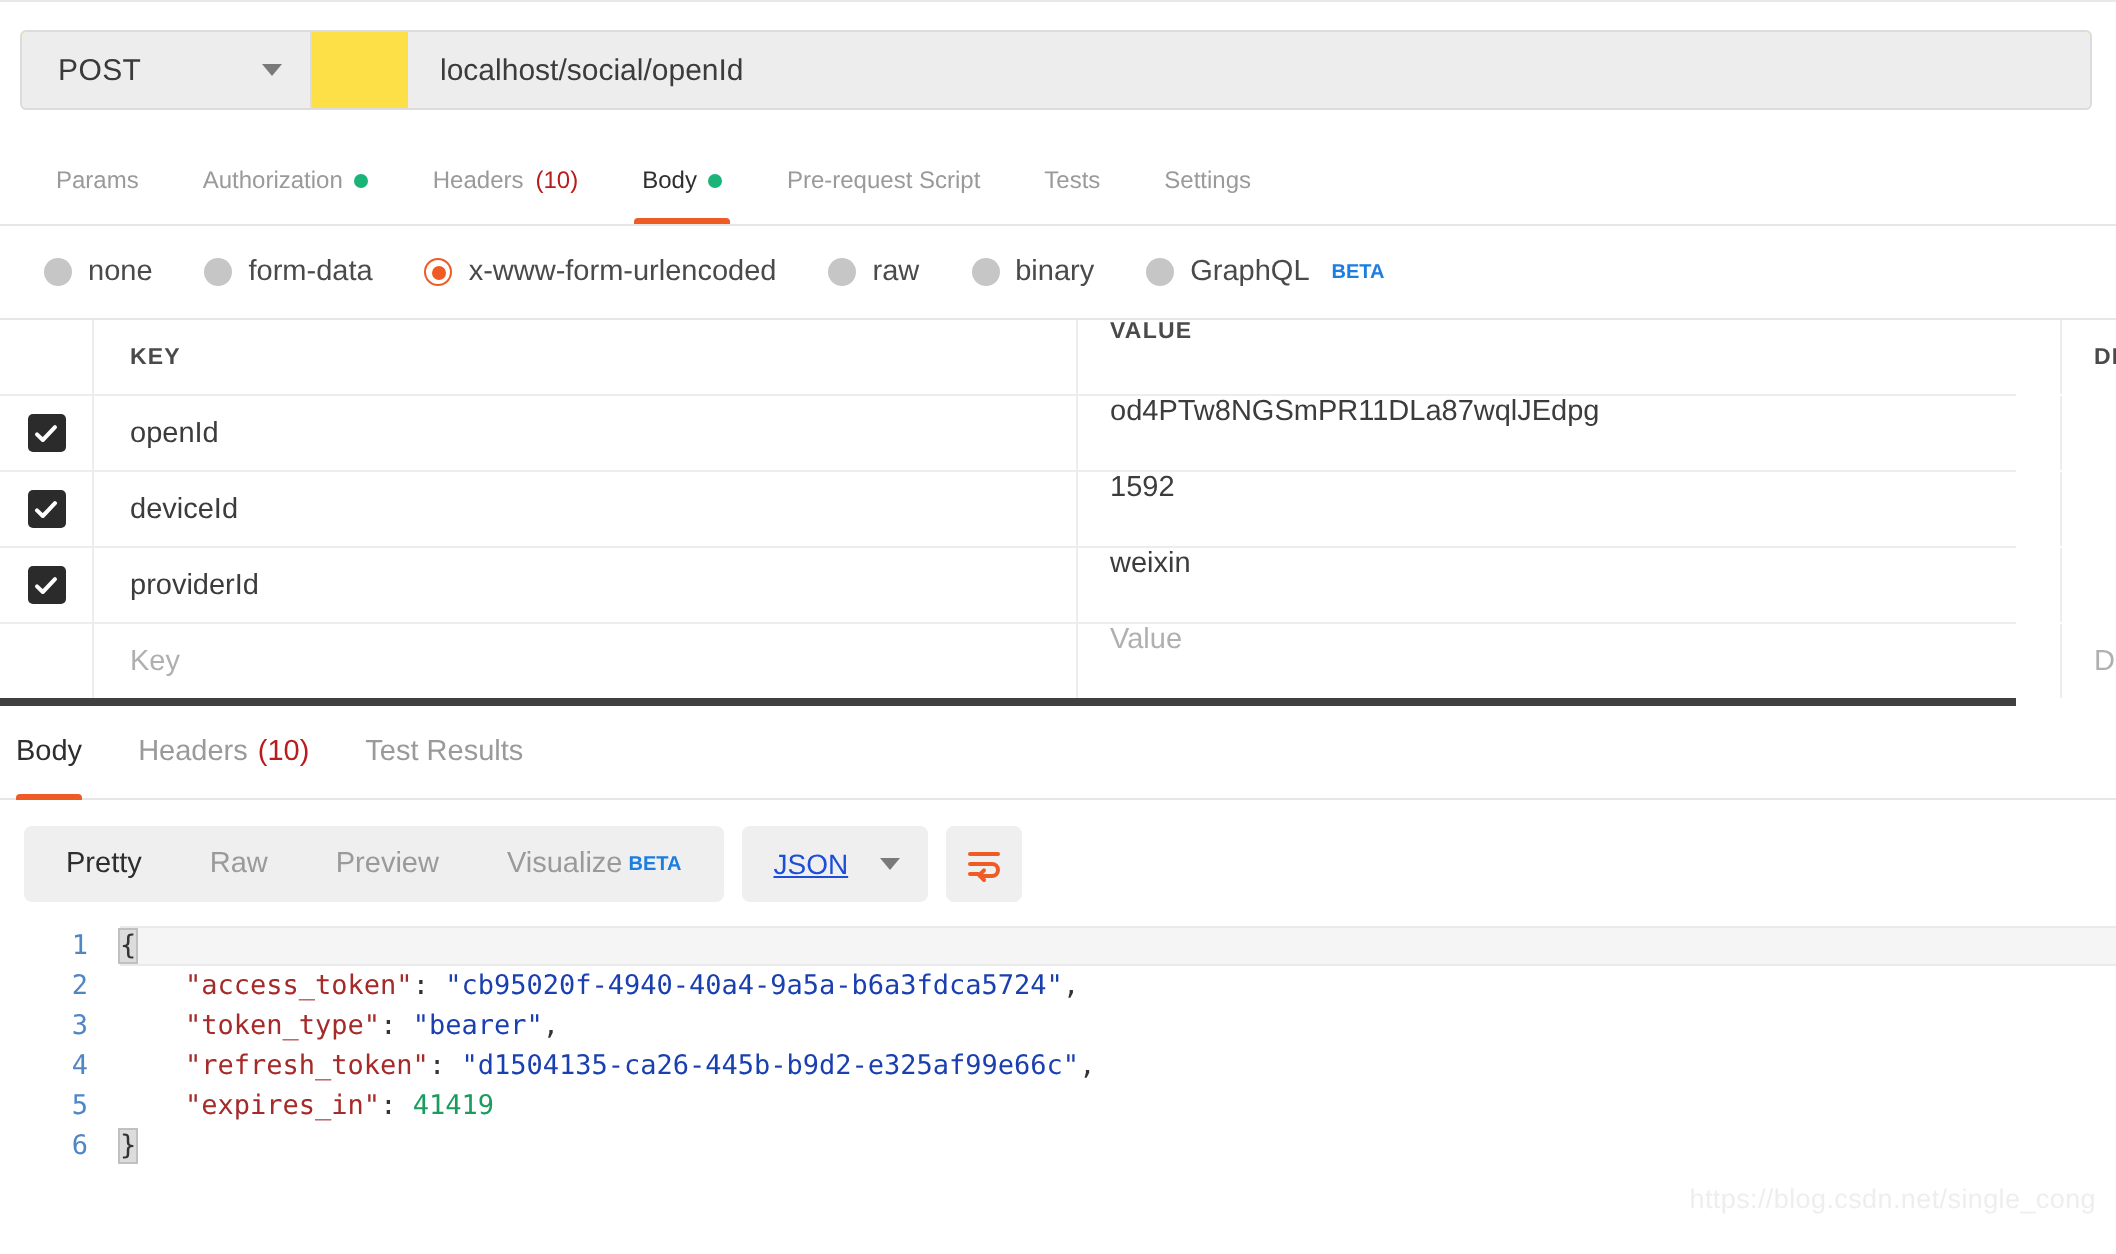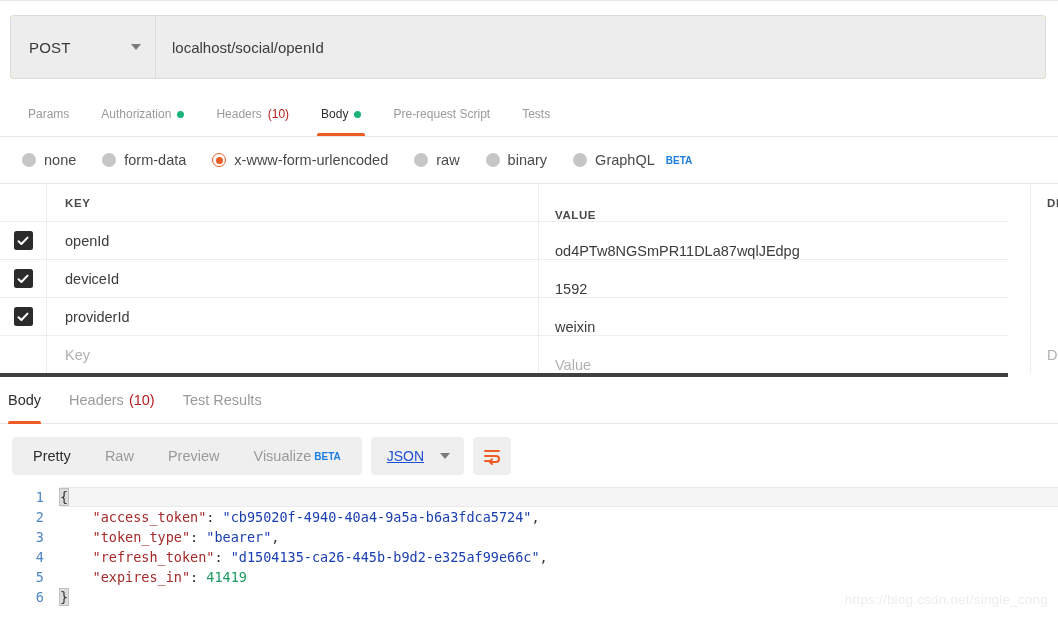--- a/index.html
+++ b/index.html
@@ -12,23 +12,23 @@
     overflow: hidden;
   }
   .app { position: relative; width: 1058px; height: 627px; background:#fff; }
 
   
   .top-rule { height:1px; background:#e8e8e8; }
 
   
   .urlbar-wrap { padding: 14px 12px 14px 10px; }
   .urlbar {
-    display:flex; height:64px;
+    display:flex; height:40px;
     border:1px solid #dcdcdc; border-radius:3px;
-    background:#fde047; overflow:hidden;
+    background:#fde047; overflow:hidden;gap:48px;
   }
   .method-box {
     width:145px; display:flex; align-items:center; justify-content:space-between;
     padding:0 14px 0 18px;
     border-right:1px solid #dcdcdc;
     background:#ededed;
     cursor:pointer;
   }
   .method-label { font-size:15px; color:#3a3a3a; letter-spacing:.2px; }
   .caret { width:0;height:0;border-left:5px solid transparent;border-right:5px solid transparent;border-top:6px solid #7a7a7a; }
@@ -73,21 +73,21 @@
   
   .kv-table { width:1008px; border-bottom:4px solid #404040; }
   .kv-row { display:flex; height:38px; align-items:stretch; }
   .kv-row.header { height:37px; }
   .kv-row + .kv-row { border-top:1px solid #ededed; }
   .cell-check {
     width:47px; flex:none; display:flex; align-items:center; justify-content:center;
     border-right:1px solid #ededed;
   }
   .cell-key { width:492px; flex:none; display:flex; align-items:center; padding-left:18px; border-right:1px solid #ededed; }
-  .cell-val { width:492px; flex:none; display:flex; align-items:flex-end; padding-left:16px; border-right:1px solid #ededed; }
+  .cell-val { width:492px; flex:none; display:flex; align-items:flex-start; padding-left:16px; border-right:1px solid #ededed; }
   .cell-desc { flex:1; display:flex; align-items:center; padding-left:16px; }
   .hdr-text { font-size:11.5px; font-weight:bold; color:#4a4a4a; letter-spacing:.6px; }
   .cell-text { font-size:14.5px; color:#3c3c3c; }
   .cell-placeholder { font-size:14.5px; color:#b0b0b0; }
   .chk {
     width:19px;height:19px;border-radius:2.5px;background:#2b2b2b;
     display:flex;align-items:center;justify-content:center;cursor:pointer;
   }
   .chk svg { display:block; }
 
@@ -181,20 +181,23 @@
     <div class="tab active">
       <span>Body</span>
       <span class="dot-green"></span>
     </div>
     <div class="tab">
       <span>Pre-request Script</span>
     </div>
     <div class="tab">
       <span>Tests</span>
     </div>
+    <div class="tab">
+      <span>Settings</span>
+    </div>
   </div>
 
   <div class="body-types">
     <div class="radio-item">
       <span class="radio"></span>
       <span>none</span>
     </div>
     <div class="radio-item">
       <span class="radio"></span>
       <span>form-data</span>

